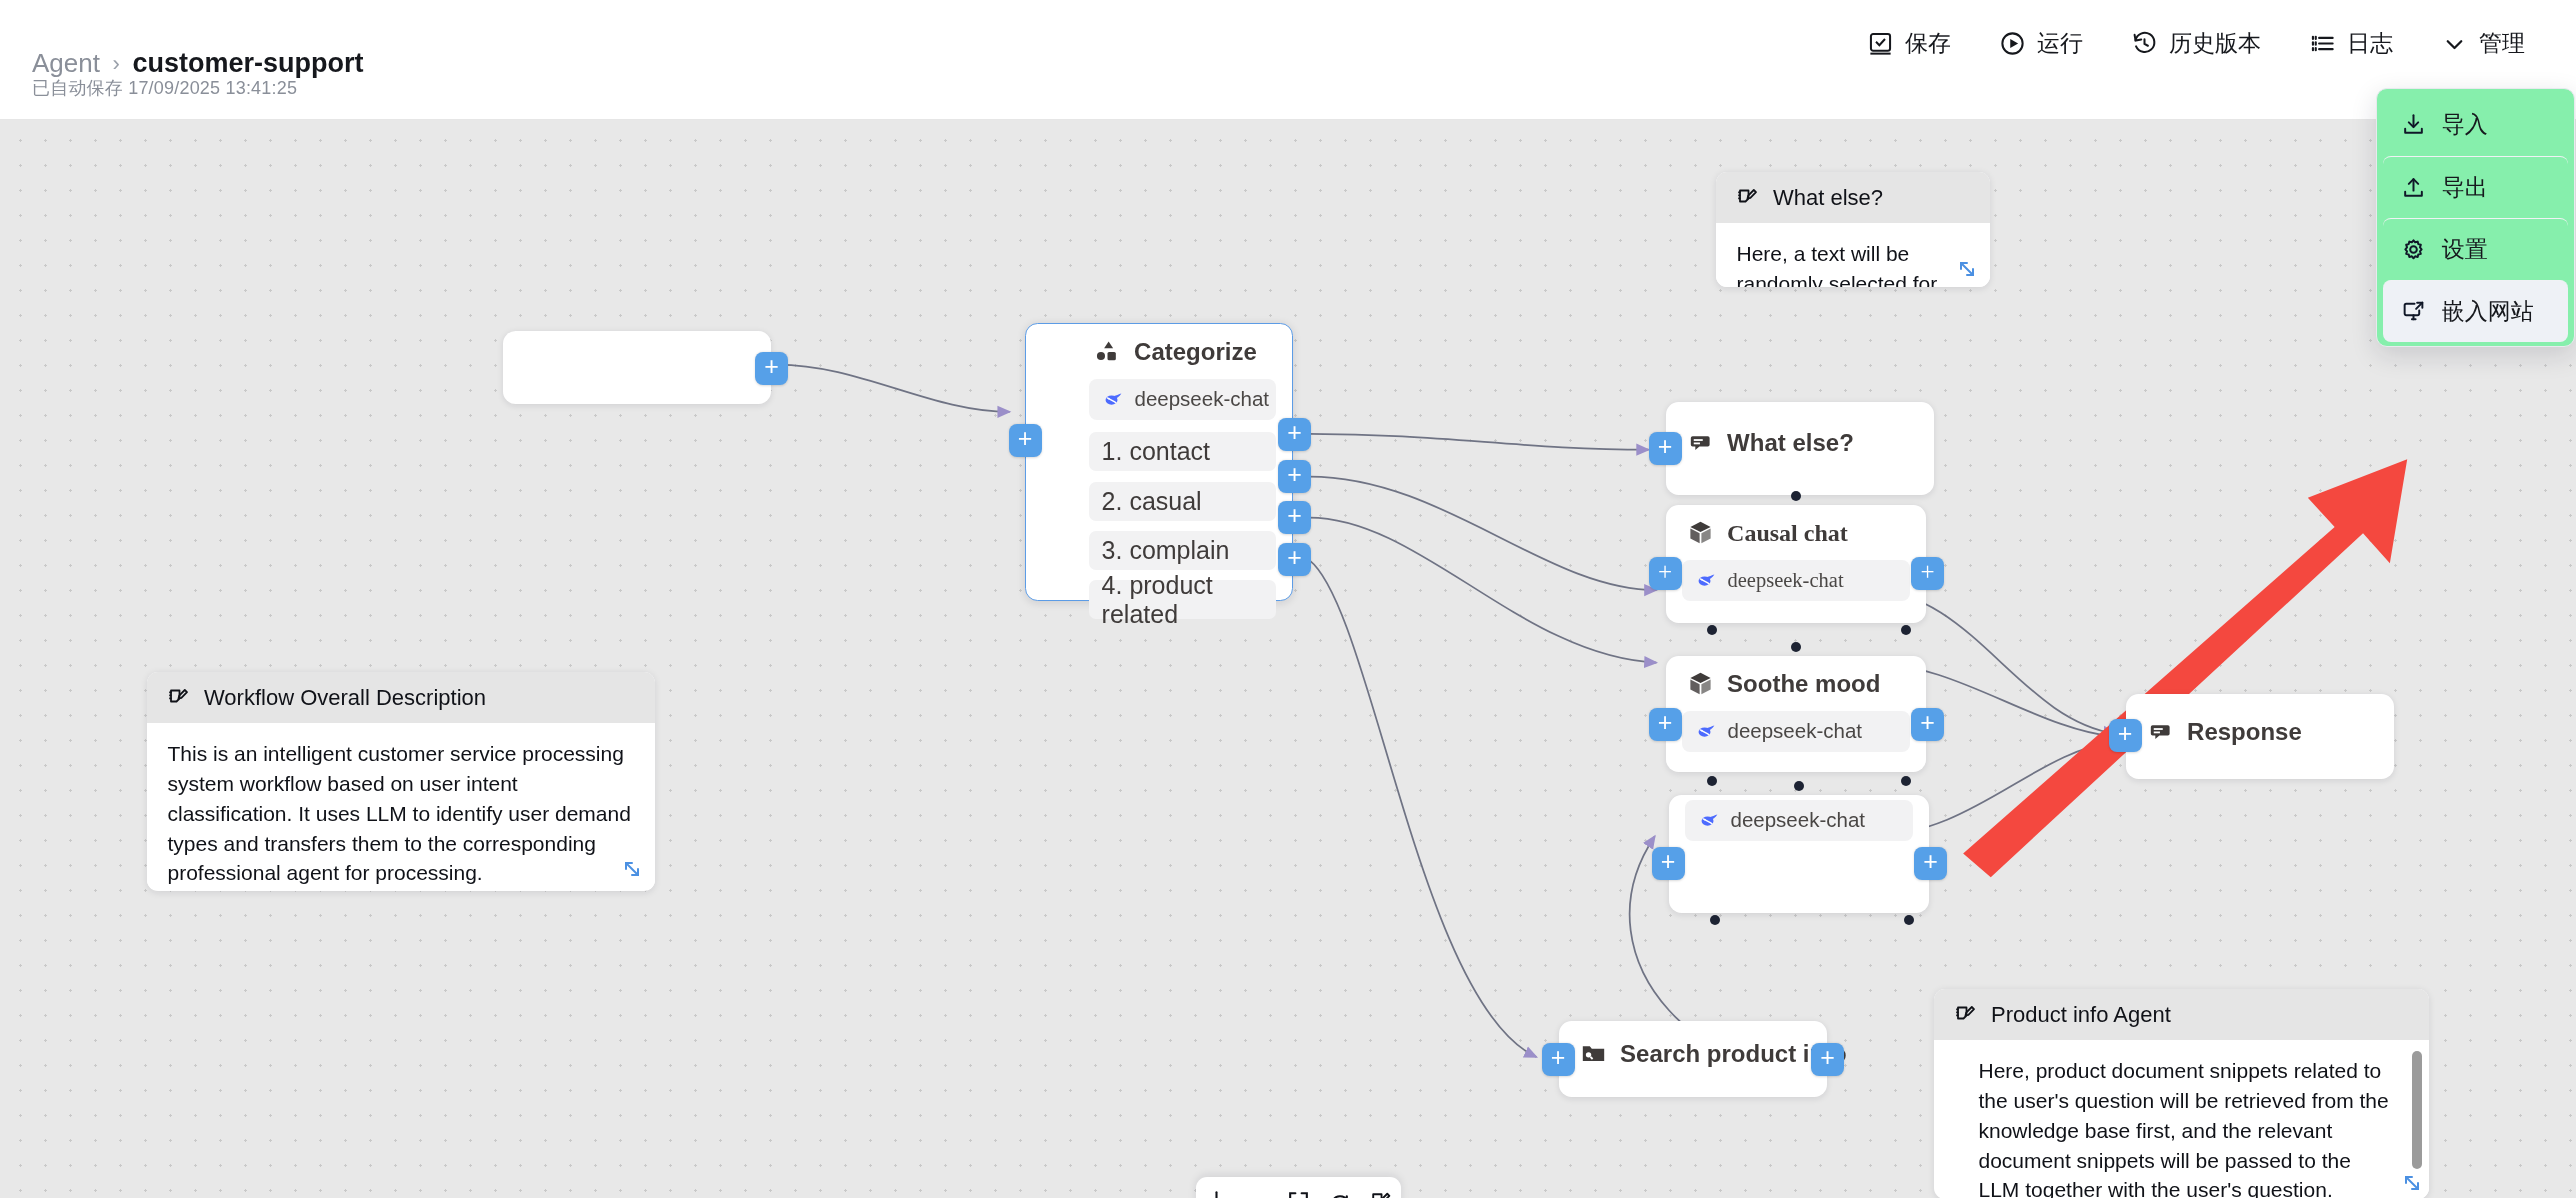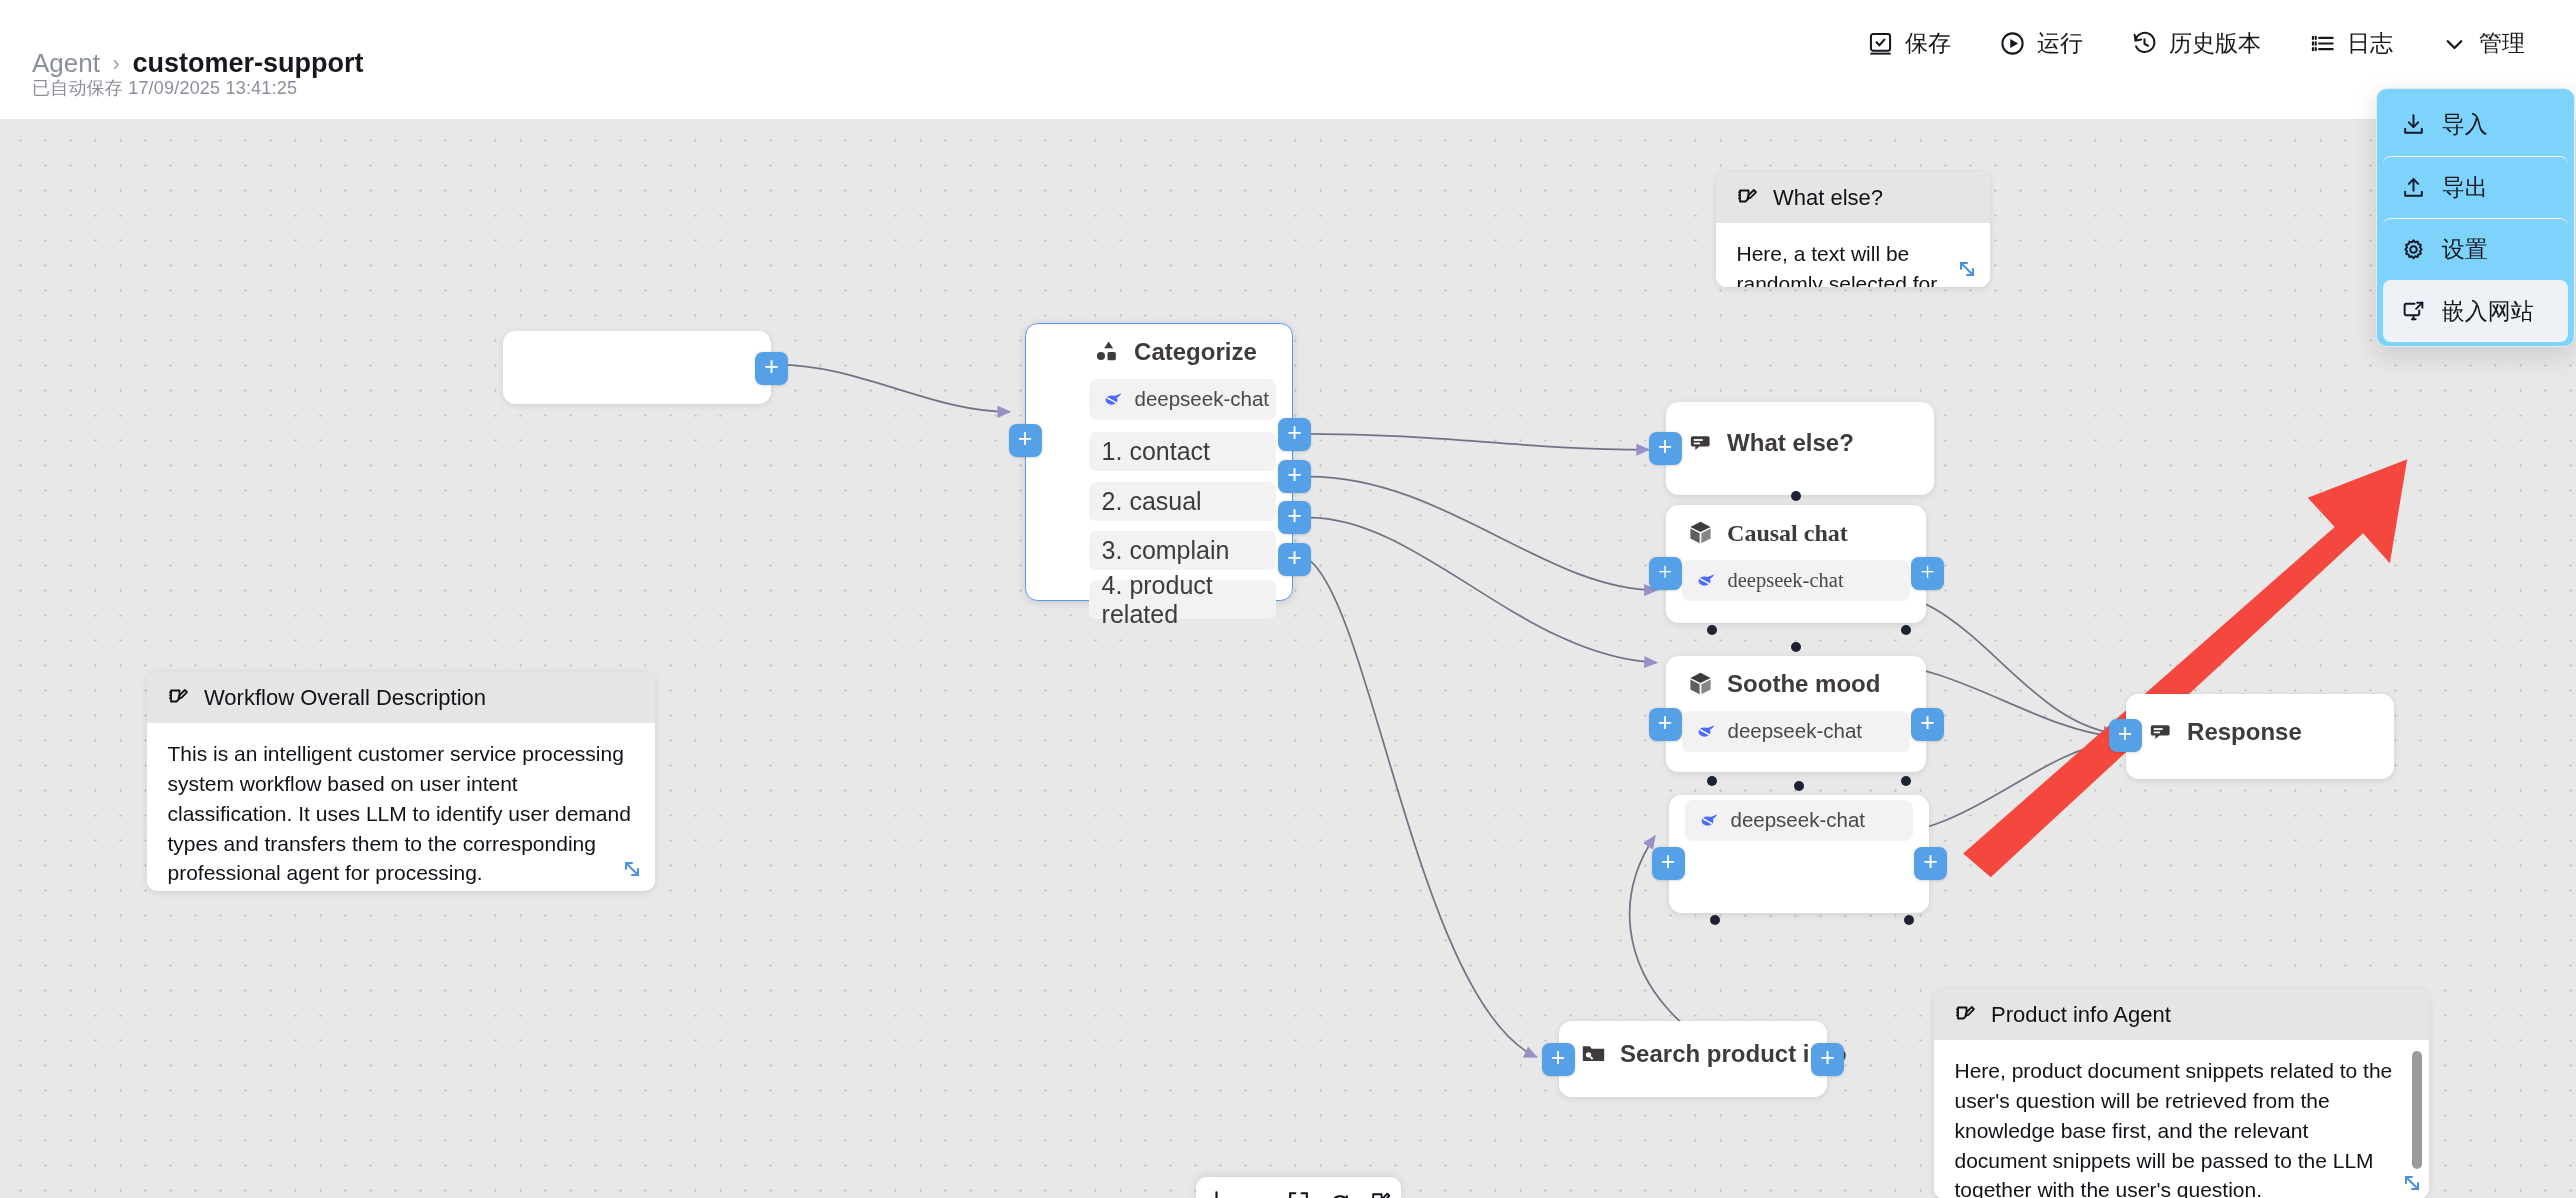--- a/index.html
+++ b/index.html
@@ -33,21 +33,21 @@
   .tb-item {
     display: flex; align-items: center; gap: 11px;
     padding: 8px 24px; cursor: pointer; border-radius: 6.3px;
   }
   .tb-label { font-size: 23px; color: #16181d; font-weight: 400; white-space: nowrap; }
   .tb-icon { width: 27px; height: 27px; display: block; }
 
   
   .menu {
     position: absolute; left: 2376px; top: 88px; width: 199px;
-    background: #7dd3fc; border: 0.8px solid #e8eaee; border-radius: 11px;
+    background: #86efac; border: 0.8px solid #e8eaee; border-radius: 11px;
     box-shadow: 0 8px 27px rgba(18,24,40,0.14); overflow: hidden; z-index: 60;
     padding: 4.7px 0;
   }
   .menu-item {
     display: flex; align-items: center; gap: 16px;
     height: 62px; padding: 0 17.4px; margin: 0 6.3px; border-radius: 8px;
     cursor: pointer;
   }
   .menu-item + .menu-item { border-top: 0.8px solid #f0f2f5; border-radius: 8px; }
   .menu-item.active { background: #eef1f6; }
@@ -509,21 +509,21 @@
           <svg viewBox="0 0 24 24" width="24" height="24" fill="none" stroke="#101218" stroke-width="1.8" stroke-linejoin="round">
             <path d="M5 4.5 h8.5 v8 l-3 3 h-5.5 z"></path>
             <line x1="3.2" y1="6.4" x2="5.6" y2="6.4"></line>
             <line x1="3.2" y1="9.4" x2="5.6" y2="9.4"></line>
             <line x1="3.2" y1="12.4" x2="5.6" y2="12.4"></line>
             <path d="M13.2 9.6 L18.8 4 l2.2 2.2 L15.4 11.8 l-2.9 0.7 z"></path>
           </svg>
         </span>
         <span class="note-title">Product info Agent</span>
       </div>
-      <div class="note-body" style="height:158px; padding-right:36px; overflow:hidden;">
+      <div class="note-body" style="height:158px; padding-right:36px; overflow:hidden;margin-left:24px;">
         <span>Here, product document snippets related to the user's question will be retrieved from the knowledge base first, and the relevant document snippets will be passed to the LLM together with the user's question.</span>
         <span class="note-scrollbar" style="height:118px;"></span>
         <span class="resize-grip" style="right:4.7px; bottom:3.2px;">
           <svg viewBox="0 0 24 24" width="24" height="24" fill="none" stroke="#4b90e2" stroke-width="2" stroke-linecap="round">
             <line x1="6" y1="6" x2="18" y2="18"></line>
             <polyline points="6,12 6,6 12,6"></polyline>
             <polyline points="18,12 18,18 12,18"></polyline>
           </svg>
         </span>
       </div>

